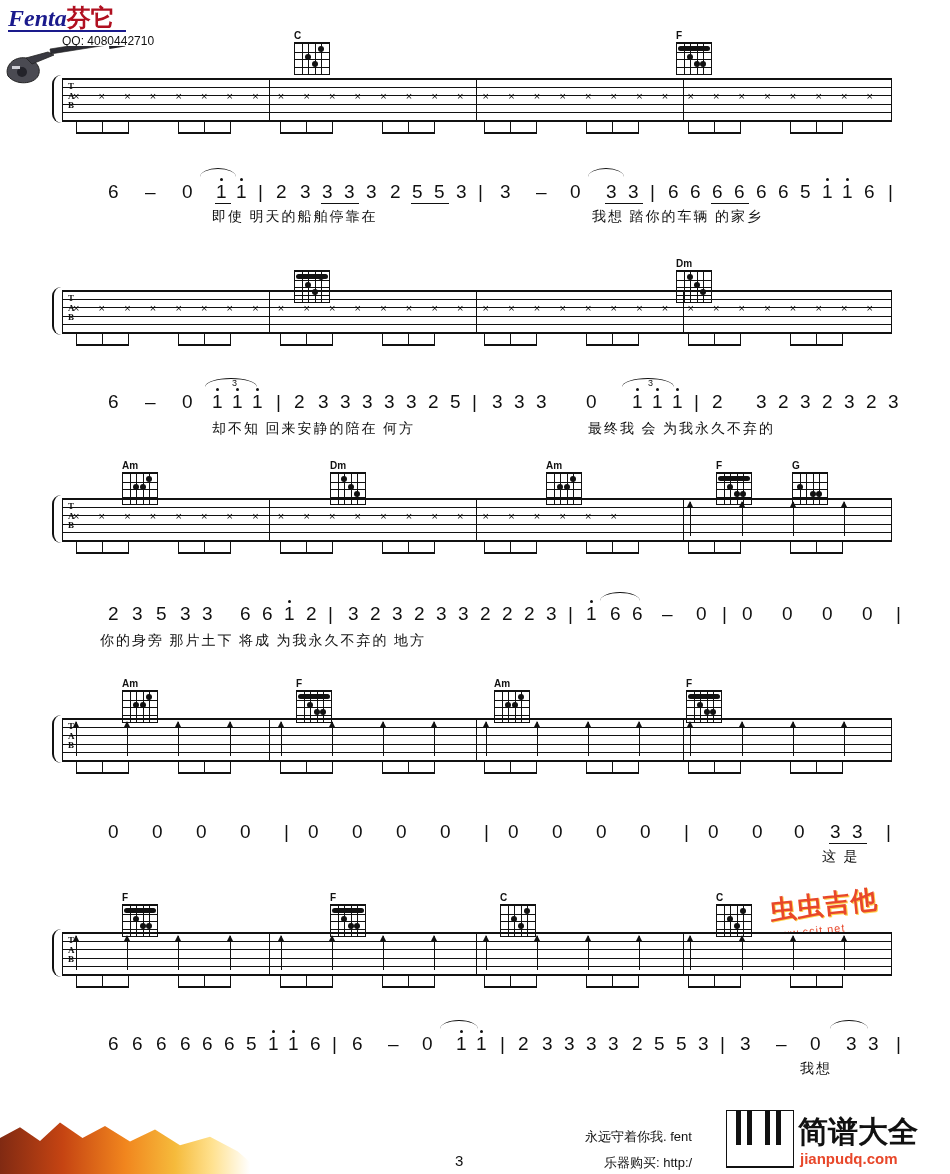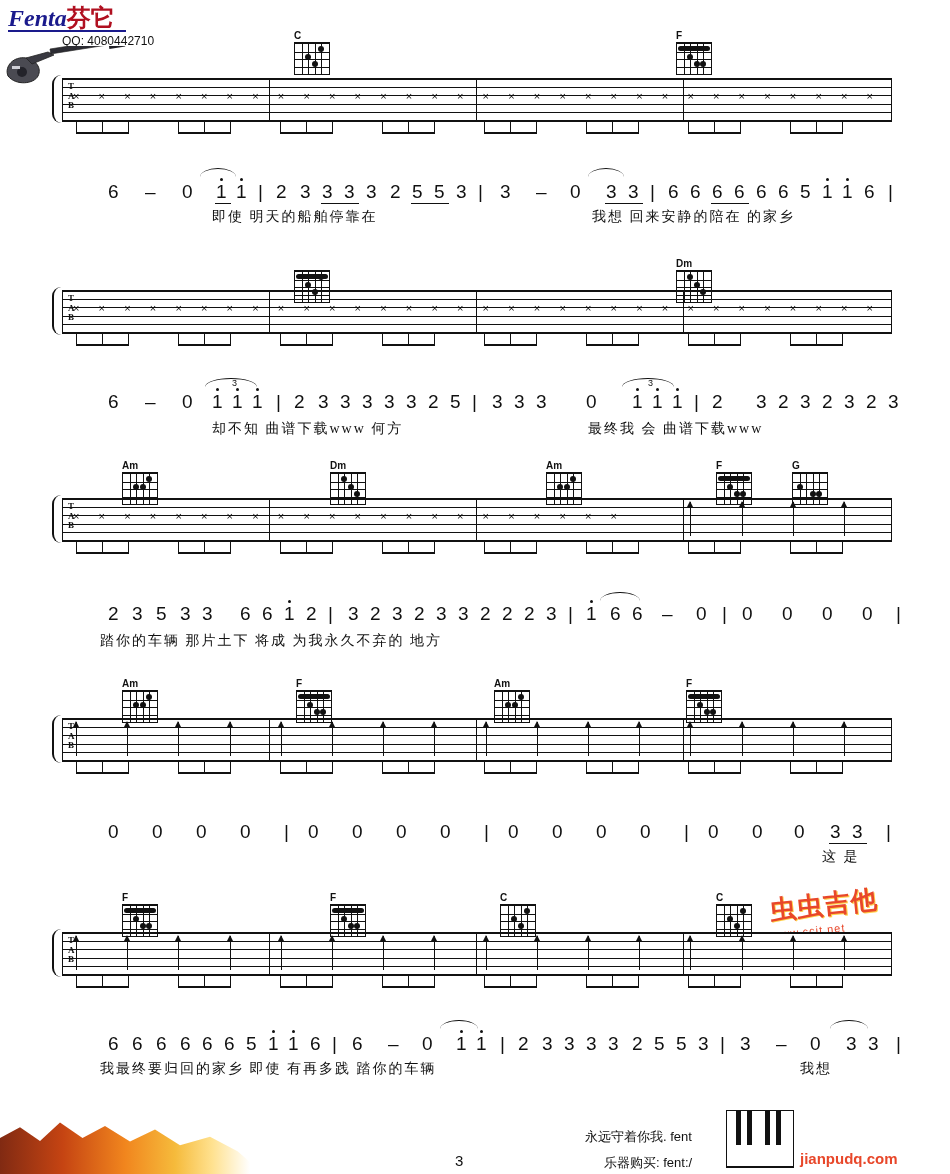--- a/index.html
+++ b/index.html
@@ -123,27 +123,28 @@
   </div>
 
   <div class="wm-jp">
     <div class="keys">
       <i style="left:9px"></i>
         <i style="left:20px"></i>
         <i style="left:38px"></i>
         <i style="left:49px"></i>
         <b></b>
     </div>
+    <div class="big">简谱大全</div>
     <div class="url">jianpudq.com</div>
   </div>
 
   <div class="flame"></div>
 
   <div class="footer-line" style="left:585px;top:1128px;">永远守着你我. fent</div>
-  <div class="footer-line" style="left:604px;top:1154px;">乐器购买: fent:/</div>
+  <div class="footer-line" style="left:604px;top:1154px;">乐器购买: http:/</div>
   <div class="page-num">3</div>
 
 <div class="staff" style="top:78px;height:42px;">
       <div class="ln" style="top:0px;"></div>
       <div class="ln" style="top:8px;"></div>
       <div class="ln" style="top:16px;"></div>
       <div class="ln" style="top:25px;"></div>
       <div class="ln" style="top:33px;"></div>
       <div class="ln" style="top:41px;"></div>
     </div>
@@ -812,21 +813,21 @@
     <div class="num" style="left:756px;top:182px;">6</div>
     <div class="num" style="left:778px;top:182px;">6</div>
     <div class="num" style="left:800px;top:182px;">5</div>
     <div class="num dot-hi" style="left:822px;top:182px;">1</div>
     <div class="num dot-hi" style="left:842px;top:182px;">1</div>
     <div class="num" style="left:864px;top:182px;">6</div>
     <div class="num" style="left:888px;top:182px;">|</div>
     <div class="slur" style="left:200px;top:168px;width:36px;"></div>
     <div class="slur" style="left:588px;top:168px;width:36px;"></div>
     <div class="lyr" style="left:212px;top:208px;letter-spacing:2px;">即使 明天的船舶停靠在</div>
-    <div class="lyr" style="left:592px;top:208px;letter-spacing:2px;">我想 回来安静的陪在 的家乡</div>
+    <div class="lyr" style="left:592px;top:208px;letter-spacing:2px;">我想 踏你的车辆 的家乡</div>
     <div class="num" style="left:108px;top:392px;">6</div>
     <div class="num" style="left:145px;top:392px;">–</div>
     <div class="num" style="left:182px;top:392px;">0</div>
     <div class="num dot-hi" style="left:212px;top:392px;">1</div>
     <div class="num dot-hi" style="left:232px;top:392px;">1</div>
     <div class="num dot-hi" style="left:252px;top:392px;">1</div>
     <div class="num" style="left:276px;top:392px;">|</div>
     <div class="num" style="left:294px;top:392px;">2</div>
     <div class="num" style="left:318px;top:392px;">3</div>
     <div class="num" style="left:340px;top:392px;">3</div>
@@ -849,22 +850,22 @@
     <div class="num" style="left:778px;top:392px;">2</div>
     <div class="num" style="left:800px;top:392px;">3</div>
     <div class="num" style="left:822px;top:392px;">2</div>
     <div class="num" style="left:844px;top:392px;">3</div>
     <div class="num" style="left:866px;top:392px;">2</div>
     <div class="num" style="left:888px;top:392px;">3</div>
     <div class="triplet" style="left:232px;top:378px;">3</div>
     <div class="triplet" style="left:648px;top:378px;">3</div>
     <div class="slur" style="left:205px;top:378px;width:52px;"></div>
     <div class="slur" style="left:622px;top:378px;width:52px;"></div>
-    <div class="lyr" style="left:212px;top:420px;letter-spacing:2px;">却不知 曲谱下载www 何方</div>
-    <div class="lyr" style="left:588px;top:420px;letter-spacing:2px;">最终我 会 曲谱下载www</div>
+    <div class="lyr" style="left:212px;top:420px;letter-spacing:2px;">却不知 回来安静的陪在 何方</div>
+    <div class="lyr" style="left:588px;top:420px;letter-spacing:2px;">最终我 会 为我永久不弃的</div>
     <div class="num" style="left:108px;top:604px;">2</div>
     <div class="num" style="left:132px;top:604px;">3</div>
     <div class="num" style="left:156px;top:604px;">5</div>
     <div class="num" style="left:180px;top:604px;">3</div>
     <div class="num" style="left:202px;top:604px;">3</div>
     <div class="num" style="left:240px;top:604px;">6</div>
     <div class="num" style="left:262px;top:604px;">6</div>
     <div class="num dot-hi" style="left:284px;top:604px;">1</div>
     <div class="num" style="left:306px;top:604px;">2</div>
     <div class="num" style="left:328px;top:604px;">|</div>
@@ -884,21 +885,21 @@
     <div class="num" style="left:632px;top:604px;">6</div>
     <div class="num" style="left:662px;top:604px;">–</div>
     <div class="num" style="left:696px;top:604px;">0</div>
     <div class="num" style="left:722px;top:604px;">|</div>
     <div class="num" style="left:742px;top:604px;">0</div>
     <div class="num" style="left:782px;top:604px;">0</div>
     <div class="num" style="left:822px;top:604px;">0</div>
     <div class="num" style="left:862px;top:604px;">0</div>
     <div class="num" style="left:896px;top:604px;">|</div>
     <div class="slur" style="left:600px;top:592px;width:40px;"></div>
-    <div class="lyr" style="left:100px;top:632px;letter-spacing:2px;">踏你的车辆  那片土下 将成 为我永久不弃的 地方</div>
+    <div class="lyr" style="left:100px;top:632px;letter-spacing:2px;">你的身旁  那片土下 将成 为我永久不弃的 地方</div>
     <div class="num" style="left:108px;top:822px;">0</div>
     <div class="num" style="left:152px;top:822px;">0</div>
     <div class="num" style="left:196px;top:822px;">0</div>
     <div class="num" style="left:240px;top:822px;">0</div>
     <div class="num" style="left:284px;top:822px;">|</div>
     <div class="num" style="left:308px;top:822px;">0</div>
     <div class="num" style="left:352px;top:822px;">0</div>
     <div class="num" style="left:396px;top:822px;">0</div>
     <div class="num" style="left:440px;top:822px;">0</div>
     <div class="num" style="left:484px;top:822px;">|</div>
@@ -943,15 +944,14 @@
     <div class="num" style="left:698px;top:1034px;">3</div>
     <div class="num" style="left:720px;top:1034px;">|</div>
     <div class="num" style="left:740px;top:1034px;">3</div>
     <div class="num" style="left:776px;top:1034px;">–</div>
     <div class="num" style="left:810px;top:1034px;">0</div>
     <div class="num" style="left:846px;top:1034px;">3</div>
     <div class="num" style="left:868px;top:1034px;">3</div>
     <div class="num" style="left:896px;top:1034px;">|</div>
     <div class="slur" style="left:440px;top:1020px;width:38px;"></div>
     <div class="slur" style="left:830px;top:1020px;width:38px;"></div>
-    <div class="lyr" style="left:100px;top:1060px;letter-spacing:2px;">我最终要归回的家乡    即使 有再多践 踏你的车辆</div>
     <div class="lyr" style="left:800px;top:1060px;letter-spacing:2px;">我想</div>
   </div>
 
 </body></html>

